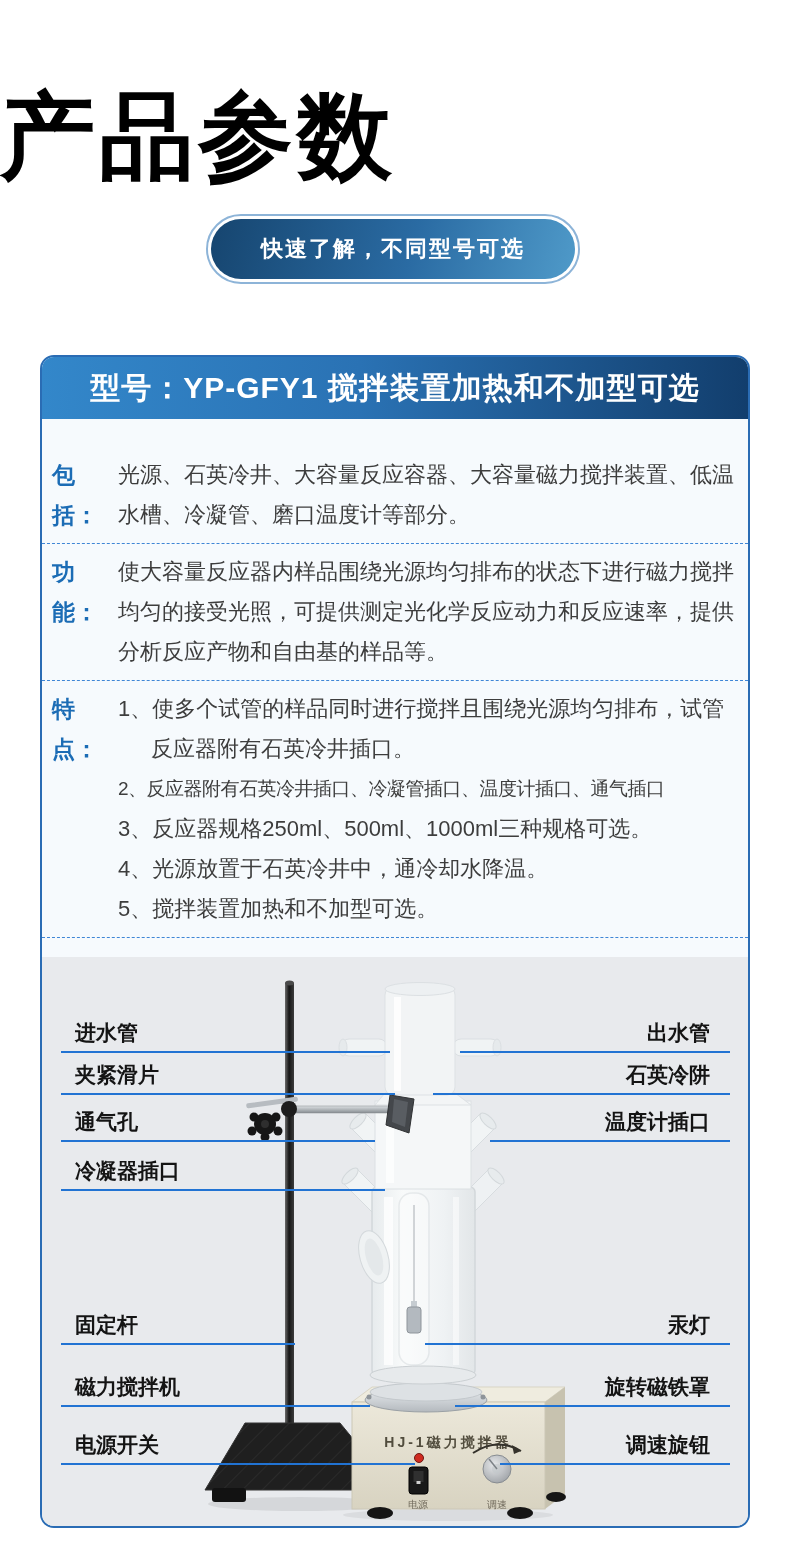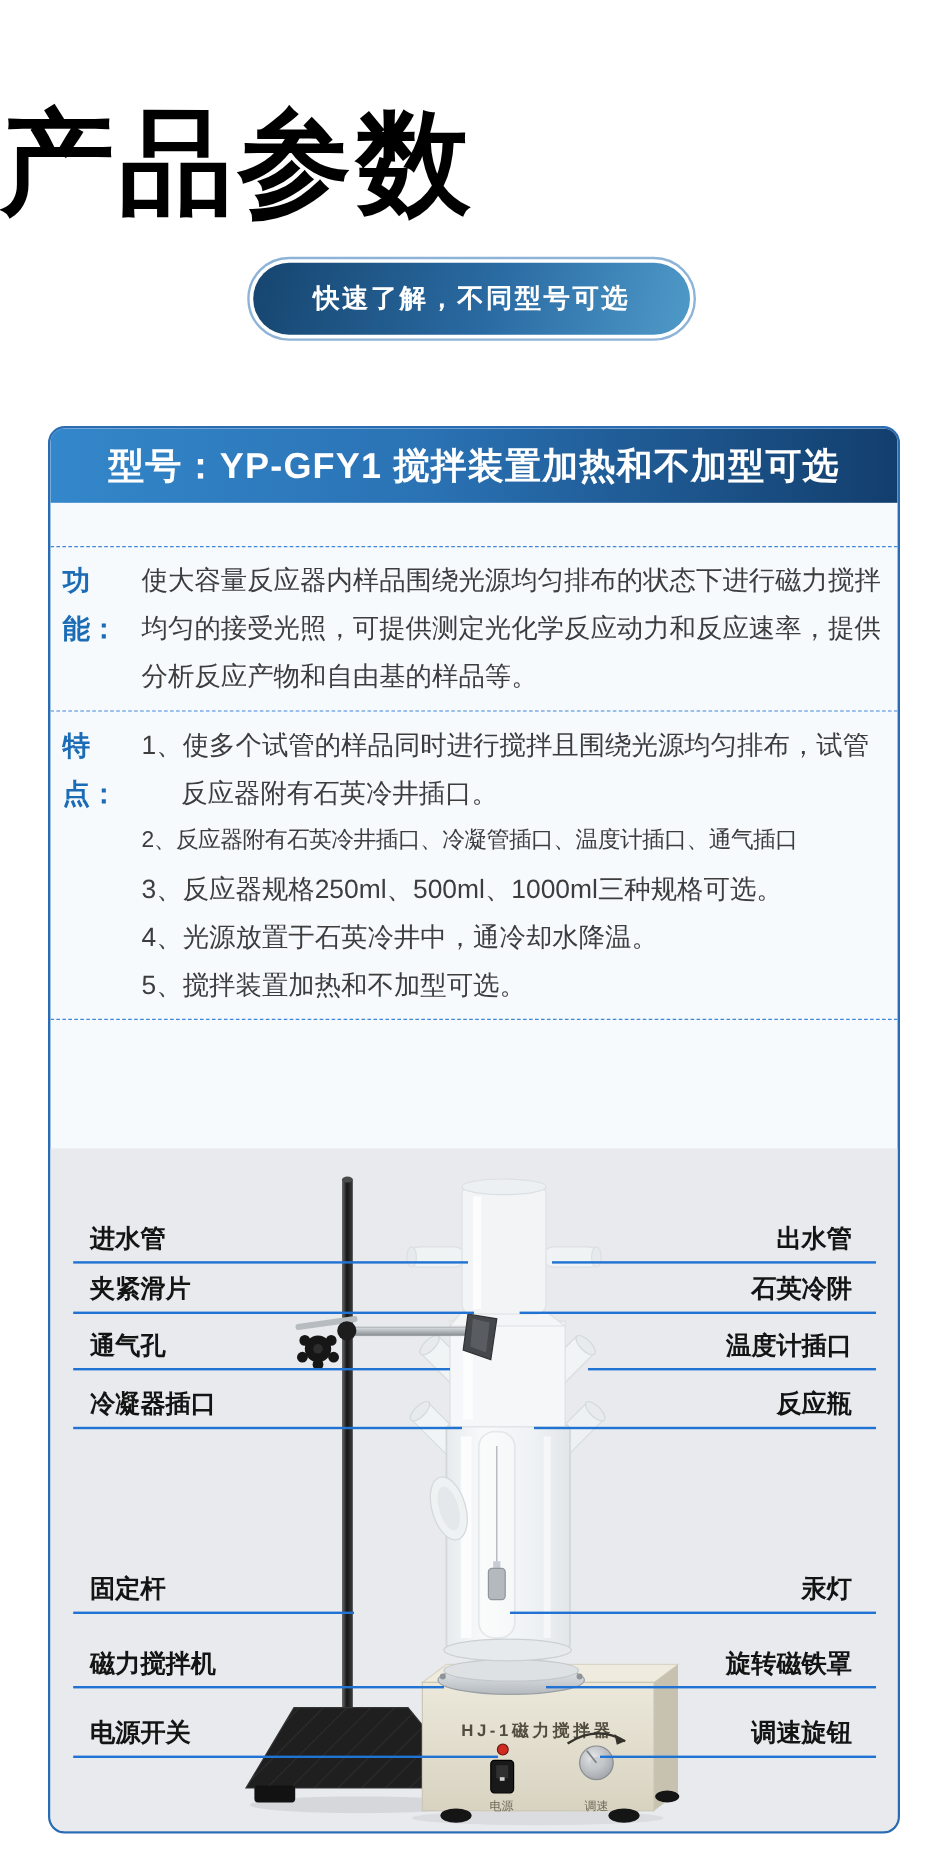--- a/index.html
+++ b/index.html
@@ -53,20 +53,27 @@
   <div class="page-title">产品参数</div>
 
   <div class="badge-outer">
     <div class="badge-inner">快速了解，不同型号可选</div>
   </div>
 
   <div class="card">
     <div class="card-header">型号：YP-GFY1 搅拌装置加热和不加型可选</div>
 
     <div class="card-sections">
+      <div class="sec">
+        <div class="sec-label">包括：</div>
+        <div class="sec-lines">
+          <div class="ln">光源、石英冷井、大容量反应容器、大容量磁力搅拌装置、低温</div>
+          <div class="ln">水槽、冷凝管、磨口温度计等部分。</div>
+        </div>
+      </div>
       <div class="divider"></div>
 
       <div class="sec">
         <div class="sec-label">功能：</div>
         <div class="sec-lines">
           <div class="ln">使大容量反应器内样品围绕光源均匀排布的状态下进行磁力搅拌</div>
           <div class="ln">均匀的接受光照，可提供测定光化学反应动力和反应速率，提供</div>
           <div class="ln">分析反应产物和自由基的样品等。</div>
         </div>
       </div>
@@ -254,24 +261,20 @@
         <span class="co-line"></span>
       </div>
       <div class="co co-right" style="top:106px;width:297px">
         <span class="co-label">石英冷阱</span>
         <span class="co-line"></span>
       </div>
       <div class="co co-right" style="top:153px;width:240px">
         <span class="co-label">温度计插口</span>
         <span class="co-line"></span>
       </div>
-      <div class="co co-right" style="top:202px;width:285px">
-        <span class="co-label">反应瓶</span>
-        <span class="co-line"></span>
-      </div>
       <div class="co co-right" style="top:356px;width:305px">
         <span class="co-label">汞灯</span>
         <span class="co-line"></span>
       </div>
       <div class="co co-right" style="top:418px;width:275px">
         <span class="co-label">旋转磁铁罩</span>
         <span class="co-line"></span>
       </div>
       <div class="co co-right" style="top:476px;width:230px">
         <span class="co-label">调速旋钮</span>

